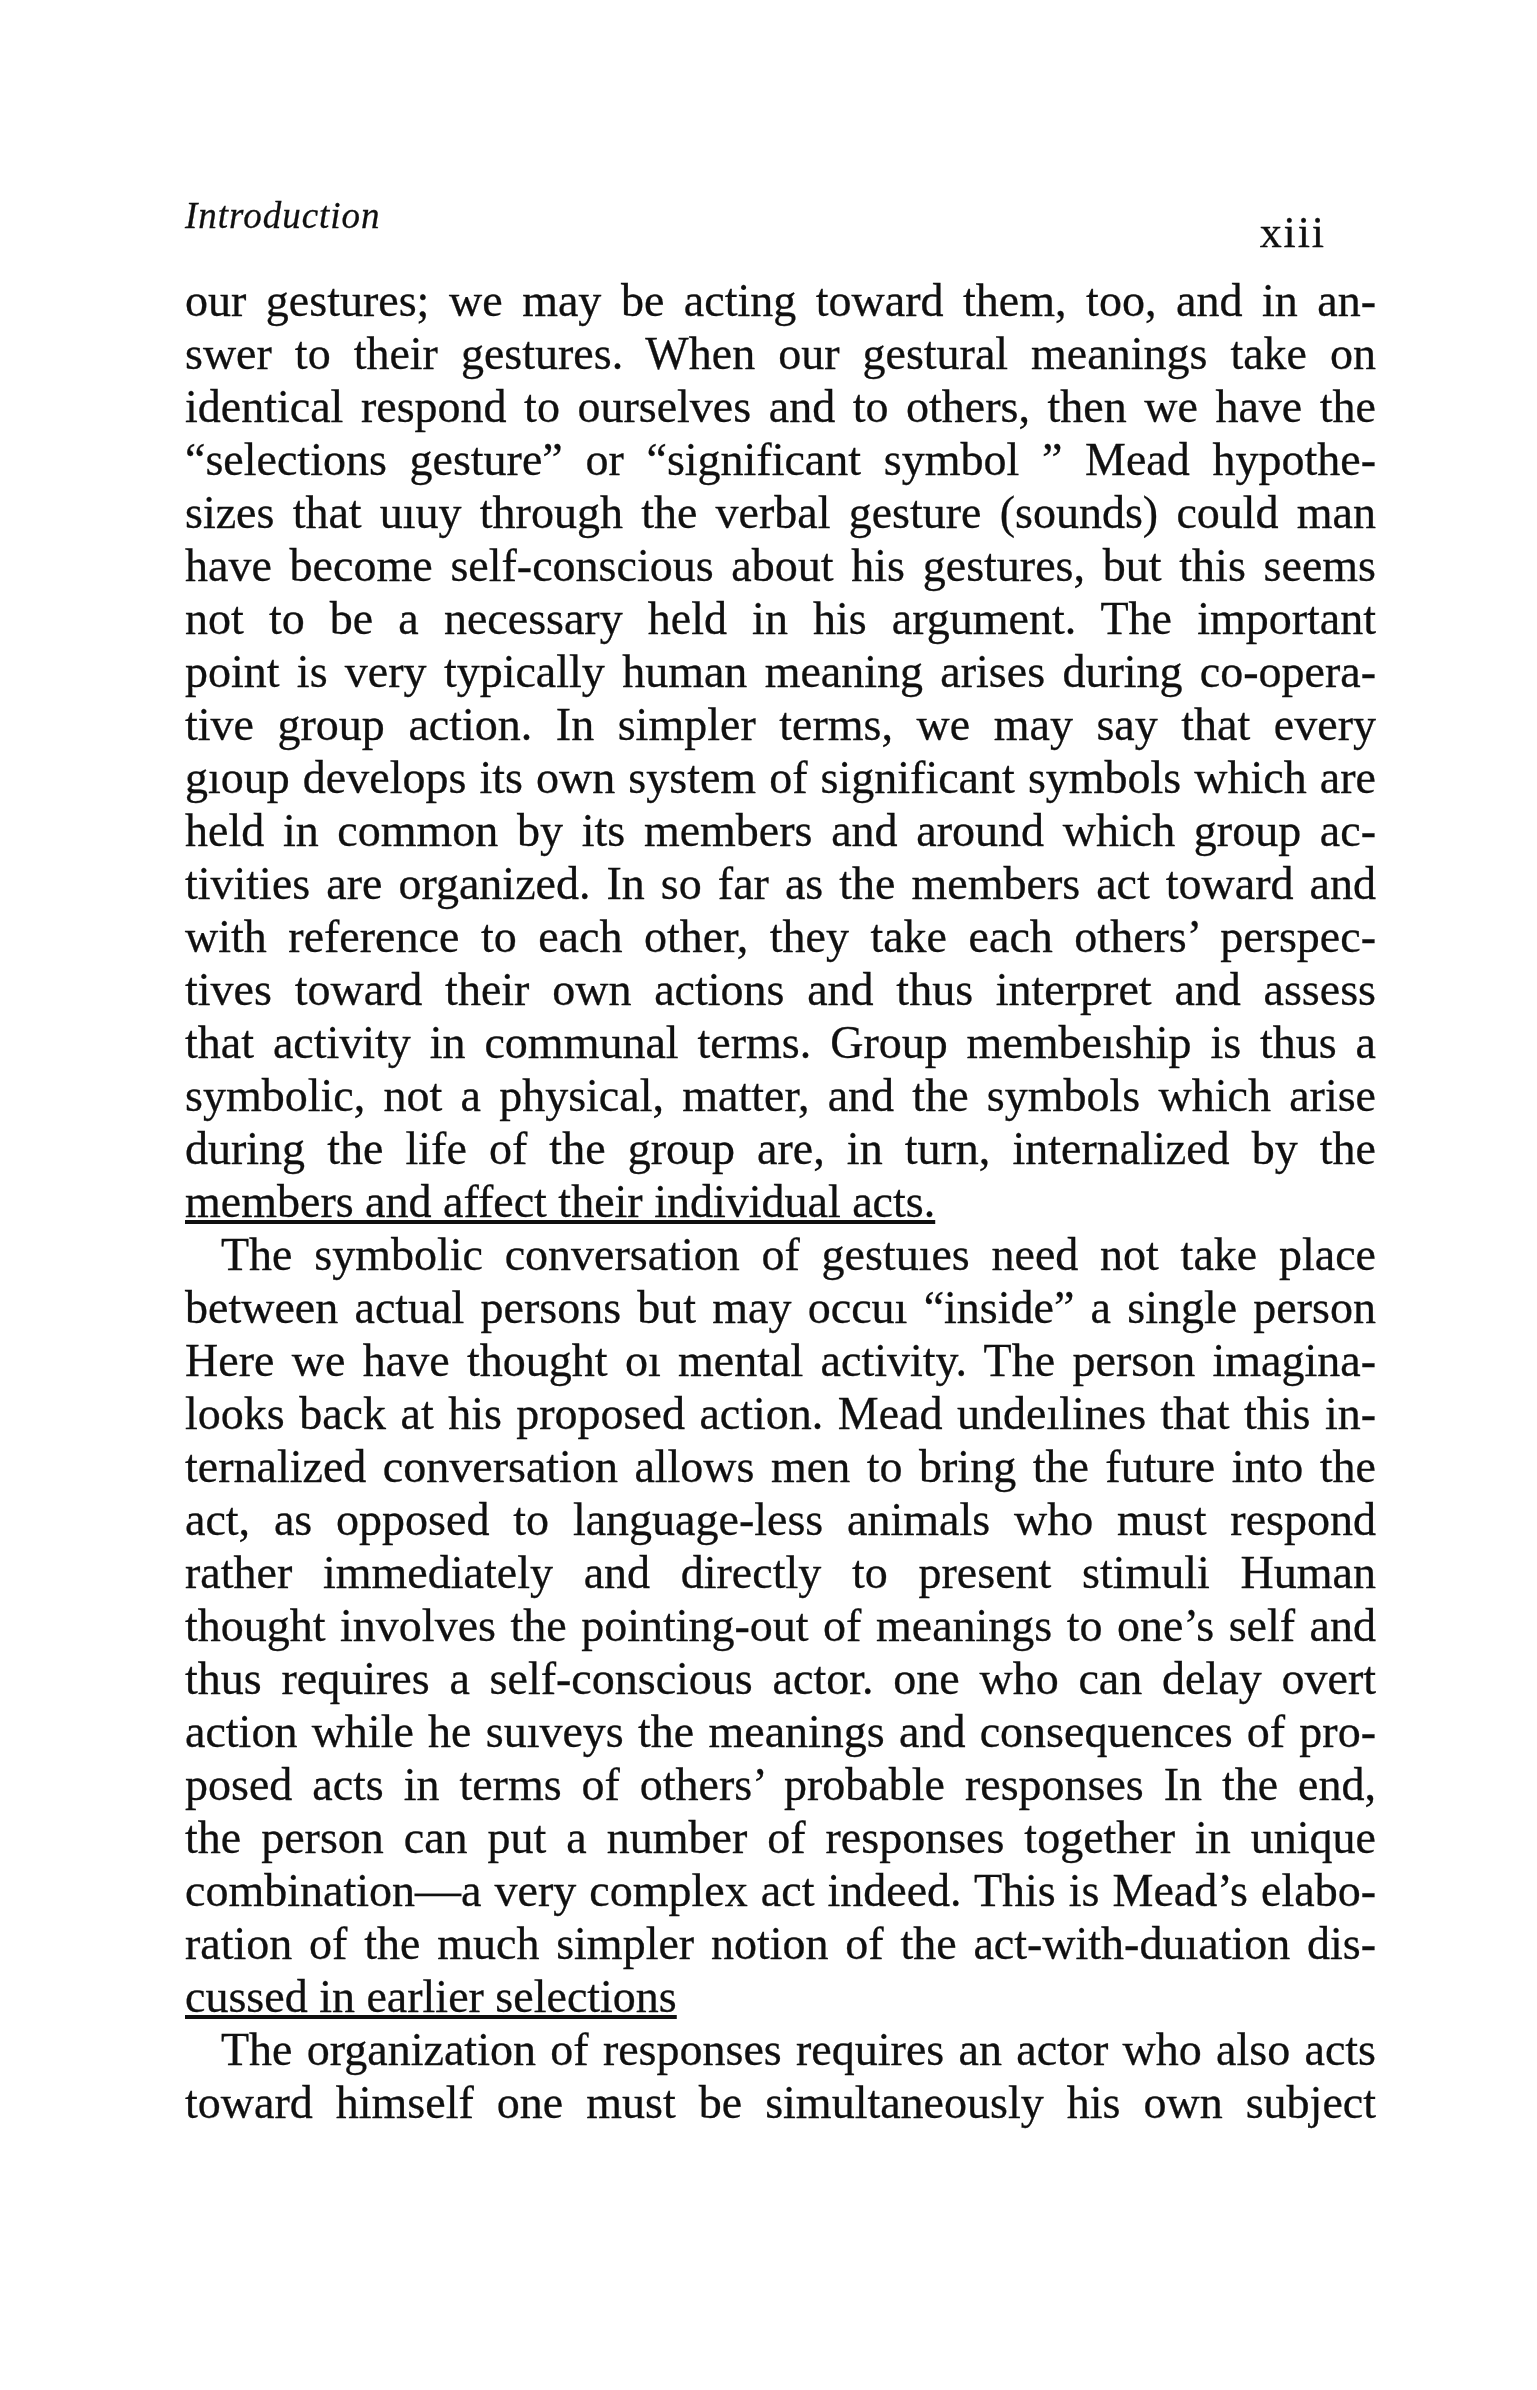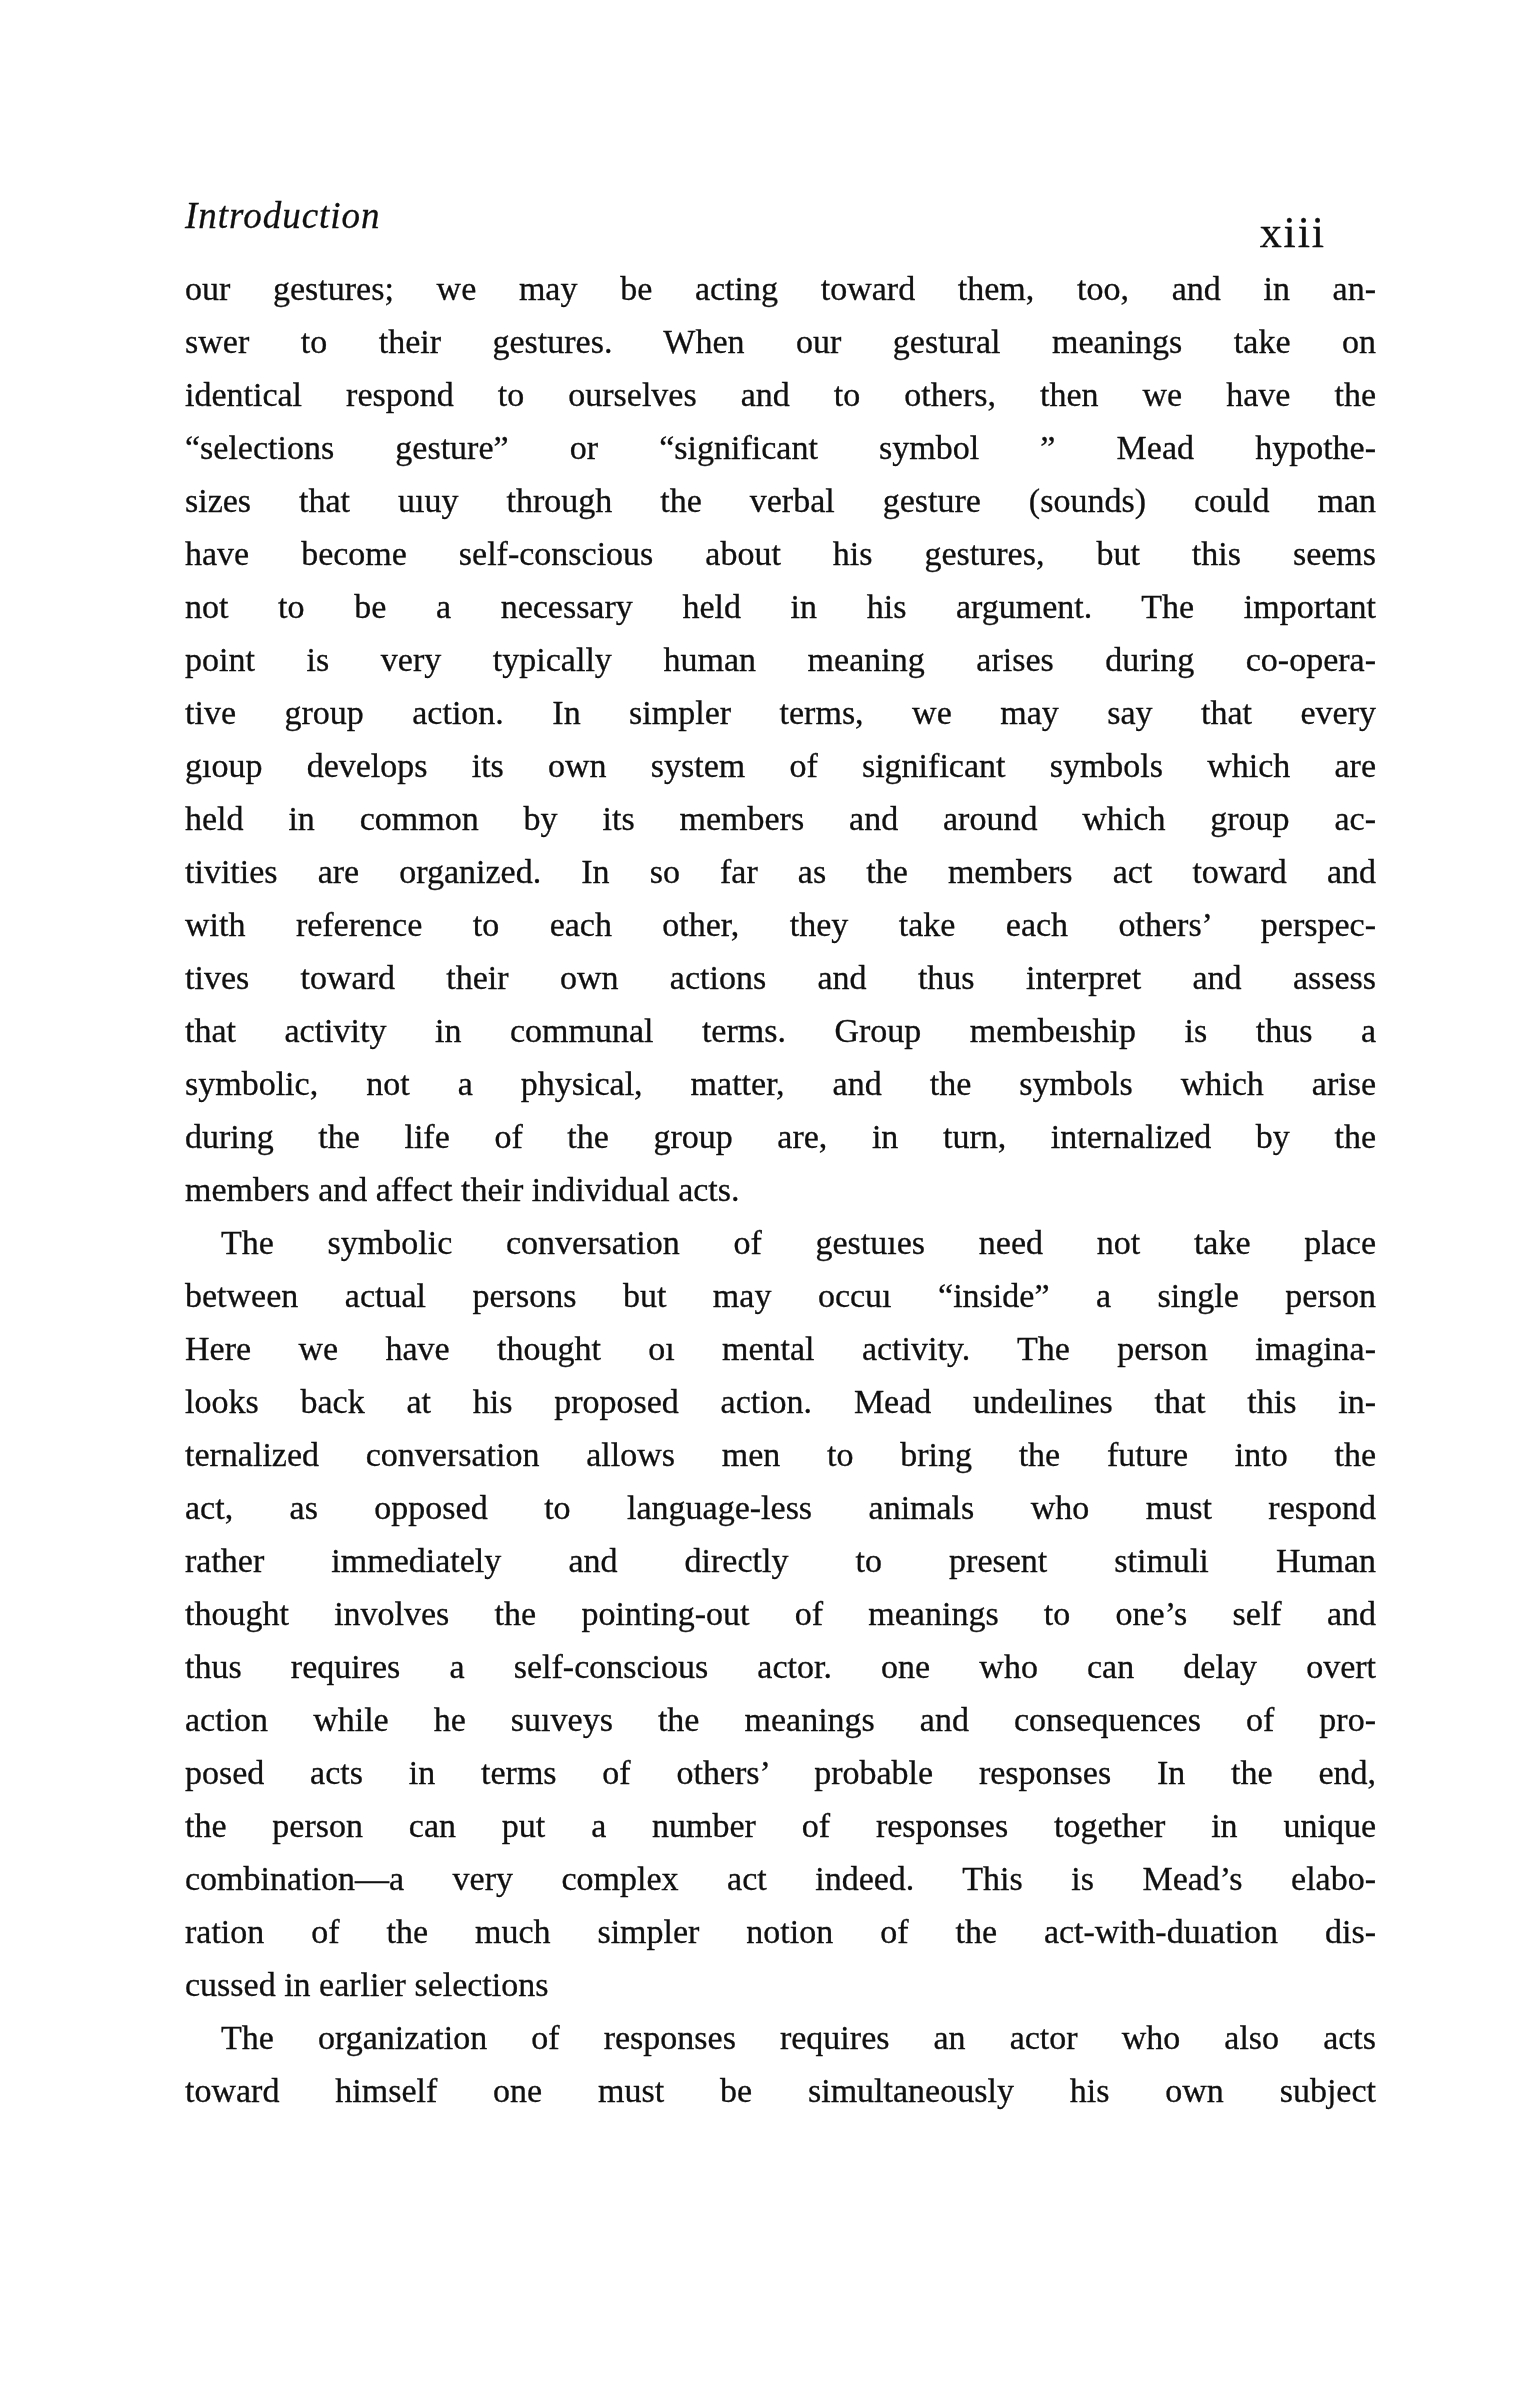--- a/index.html
+++ b/index.html
@@ -25,32 +25,33 @@
   }
   .page-number {
     position: absolute;
     right: 50px; top: 13px;
     font-size: 44px;
     letter-spacing: 1.9px;
     margin-left: 32px;
   }
   .body-text {
     position: absolute;
-    left: 185px; top: 262px;
+    left: 185px; top: 274px;
     width: 1191px;
-    font-size: 34px;
+    font-size: 46px;
     line-height: 53px;
   }
   .line {
     height: 53px;
     text-align: justify;
     text-align-last: justify;
   }
   .line.para-end {
     text-align-last: left;
+    text-decoration: underline;
   }
   .line.indent {
     text-indent: 36px;
   }
 </style>
 </head>
 <body>
 
 <div class="page-header">
   <span class="page-title">Introduction</span>

